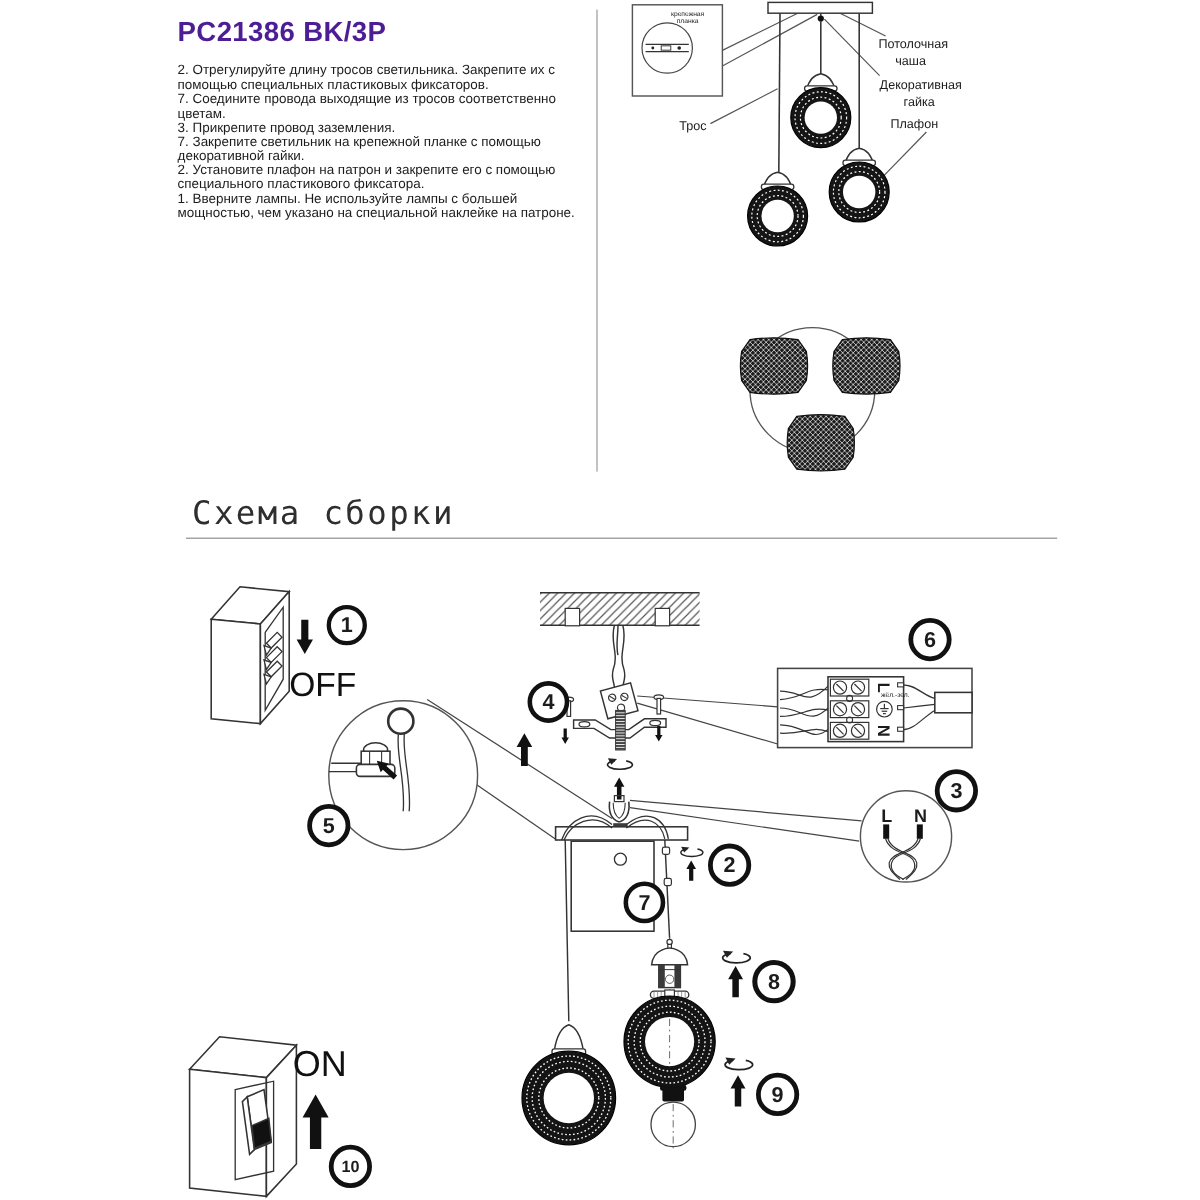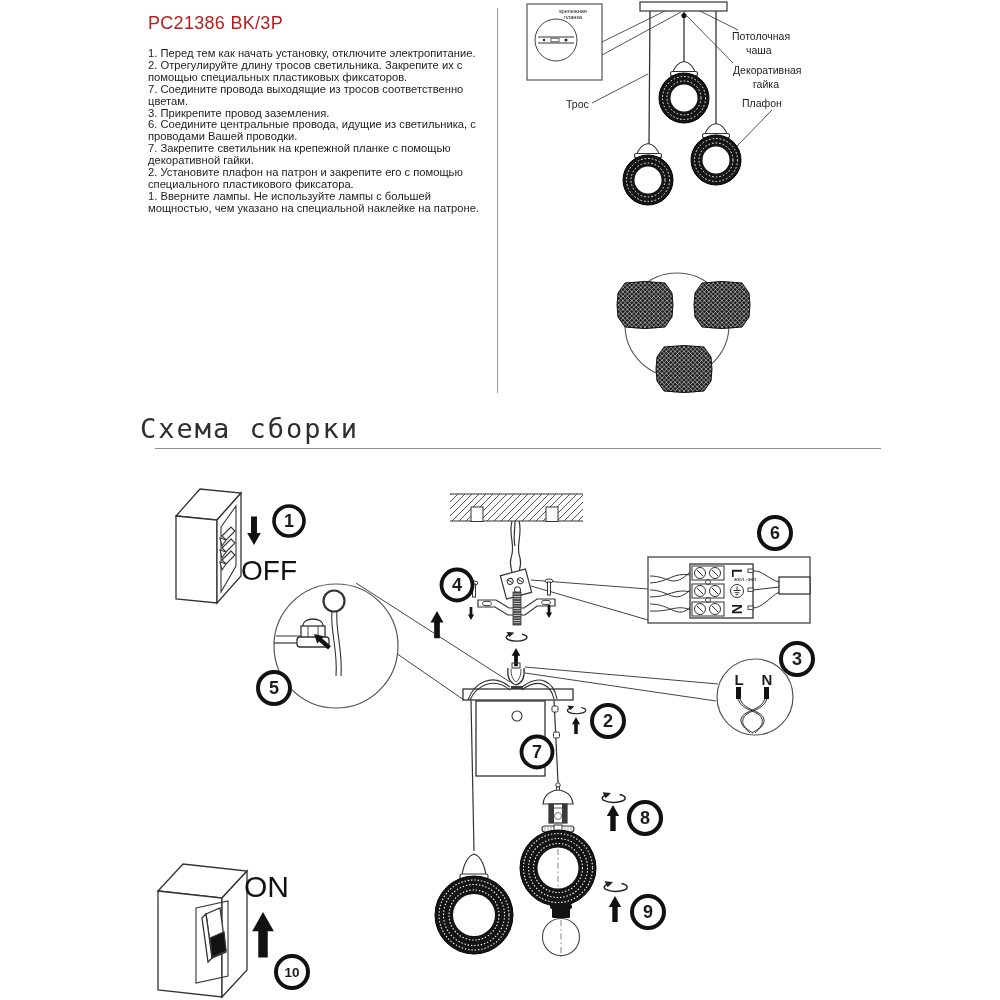--- a/index.html
+++ b/index.html
@@ -1,22 +1,22 @@
 <!DOCTYPE html>
 <html><head>
 <meta charset="utf-8">
 <style>
   html,body{margin:0;padding:0;background:#fff;}
   .page{position:relative;width:1000px;height:1000px;background:#fff;overflow:hidden;
         font-family:"Liberation Sans",sans-serif;color:#222;}
   .col-left{position:absolute;left:148px;top:13px;width:349px;}
-  .doc-title{font-size:18px;font-weight:normal;letter-spacing:.3px;margin:0 0 14px 0;color:#b91c1c;}
+  .doc-title{font-size:23px;font-weight:bold;letter-spacing:.3px;margin:0 0 14px 0;color:#4c1d95;}
   .intro,.step{font-size:11.2px;line-height:11.9px;color:#1c1c1c;margin:0;}
   .vline{position:absolute;left:497px;top:8px;width:1px;height:385px;background:#9a9a9a;}
-  .schema-heading{position:absolute;left:140px;top:413px;
+  .schema-heading{position:absolute;left:160px;top:413px;
         font-family:"DejaVu Sans Mono","Liberation Mono",monospace;
         font-weight:300;font-size:27px;letter-spacing:2px;color:#2e2e2e;}
   .schema-line{position:absolute;left:155px;top:448px;width:726px;height:1px;background:#8f8f8f;}
   .svg-top{position:absolute;left:500px;top:0;}
   .svg-asm{position:absolute;left:130px;top:460px;}
   svg text{font-family:"Liberation Sans",sans-serif;fill:#1c1c1c;}
   .lbl{font-size:10.5px;}
   .tiny{font-size:5.6px;}
   .badge-t{font-size:18px;font-weight:600;text-anchor:middle;dominant-baseline:central;}
   .badge-t10{font-size:13.5px;font-weight:600;text-anchor:middle;dominant-baseline:central;}
@@ -24,25 +24,23 @@
   .ln{font-size:15px;font-weight:bold;text-anchor:middle;}
   .lnr{font-size:14px;font-weight:bold;text-anchor:middle;dominant-baseline:central;}
 </style>
 </head>
 <body>
 
 <div class="page">
 
   <div class="col-left">
     <p class="doc-title">PC21386 BK/3P</p>
-    <div class="step">1. Перед тем как начать установку, отключите электропитание.</div>
     <div class="step">2. Отрегулируйте длину тросов светильника.  Закрепите их с помощью специальных пластиковых фиксаторов.</div>
     <div class="step">7. Соедините провода выходящие из тросов соответственно цветам.</div>
     <div class="step">3. Прикрепите провод заземления.</div>
-    <div class="step">6. Соедините центральные провода, идущие из светильника, с проводами Вашей проводки.</div>
     <div class="step">7. Закрепите светильник на крепежной планке с помощью декоративной гайки.</div>
     <div class="step">2. Установите плафон на патрон и закрепите его с помощью специального пластикового фиксатора.</div>
     <div class="step">1. Вверните лампы. Не используйте лампы с большей мощностью, чем указано на специальной наклейке на патроне.</div>
   </div>
 
   <div class="vline"></div>
 
   <svg class="svg-top" width="400" height="400" viewBox="500 0 400 400">
     <defs>
       <pattern id="weave" width="4.4" height="4.4" patternUnits="userSpaceOnUse">

